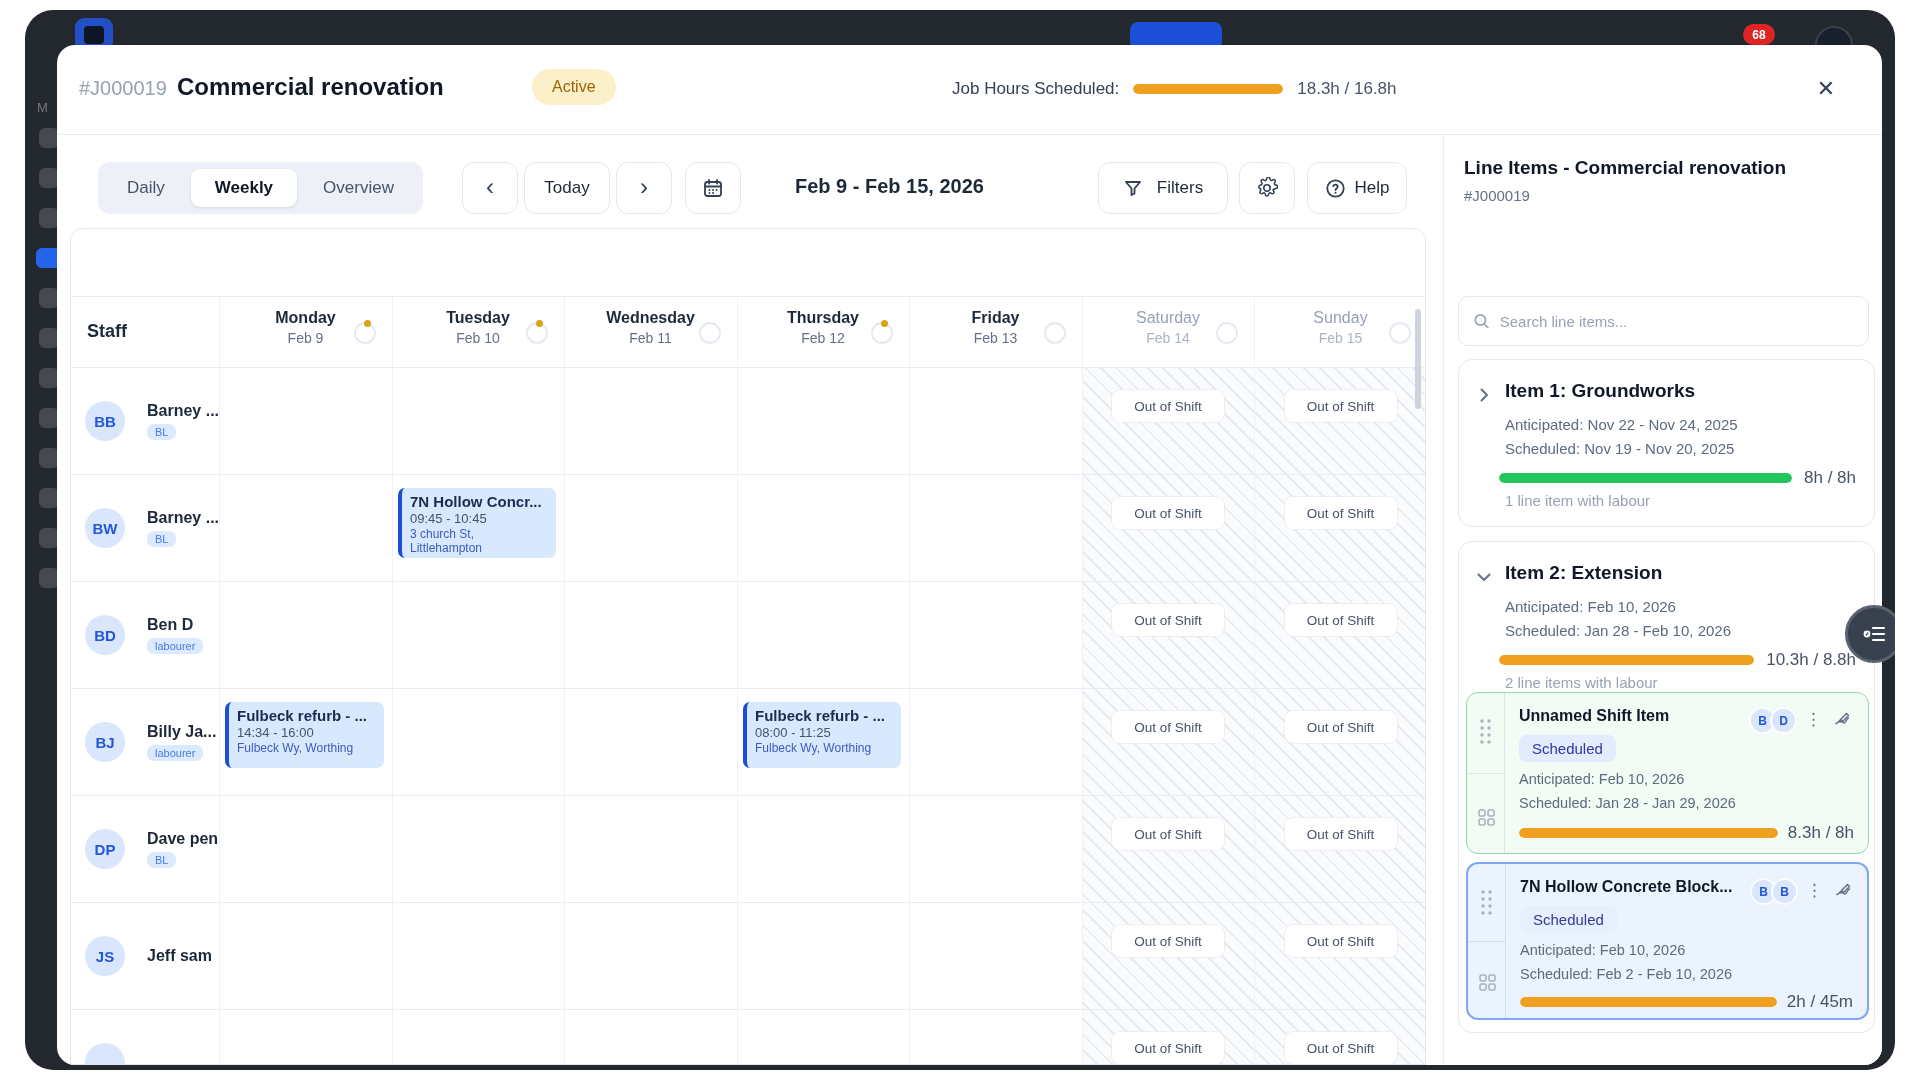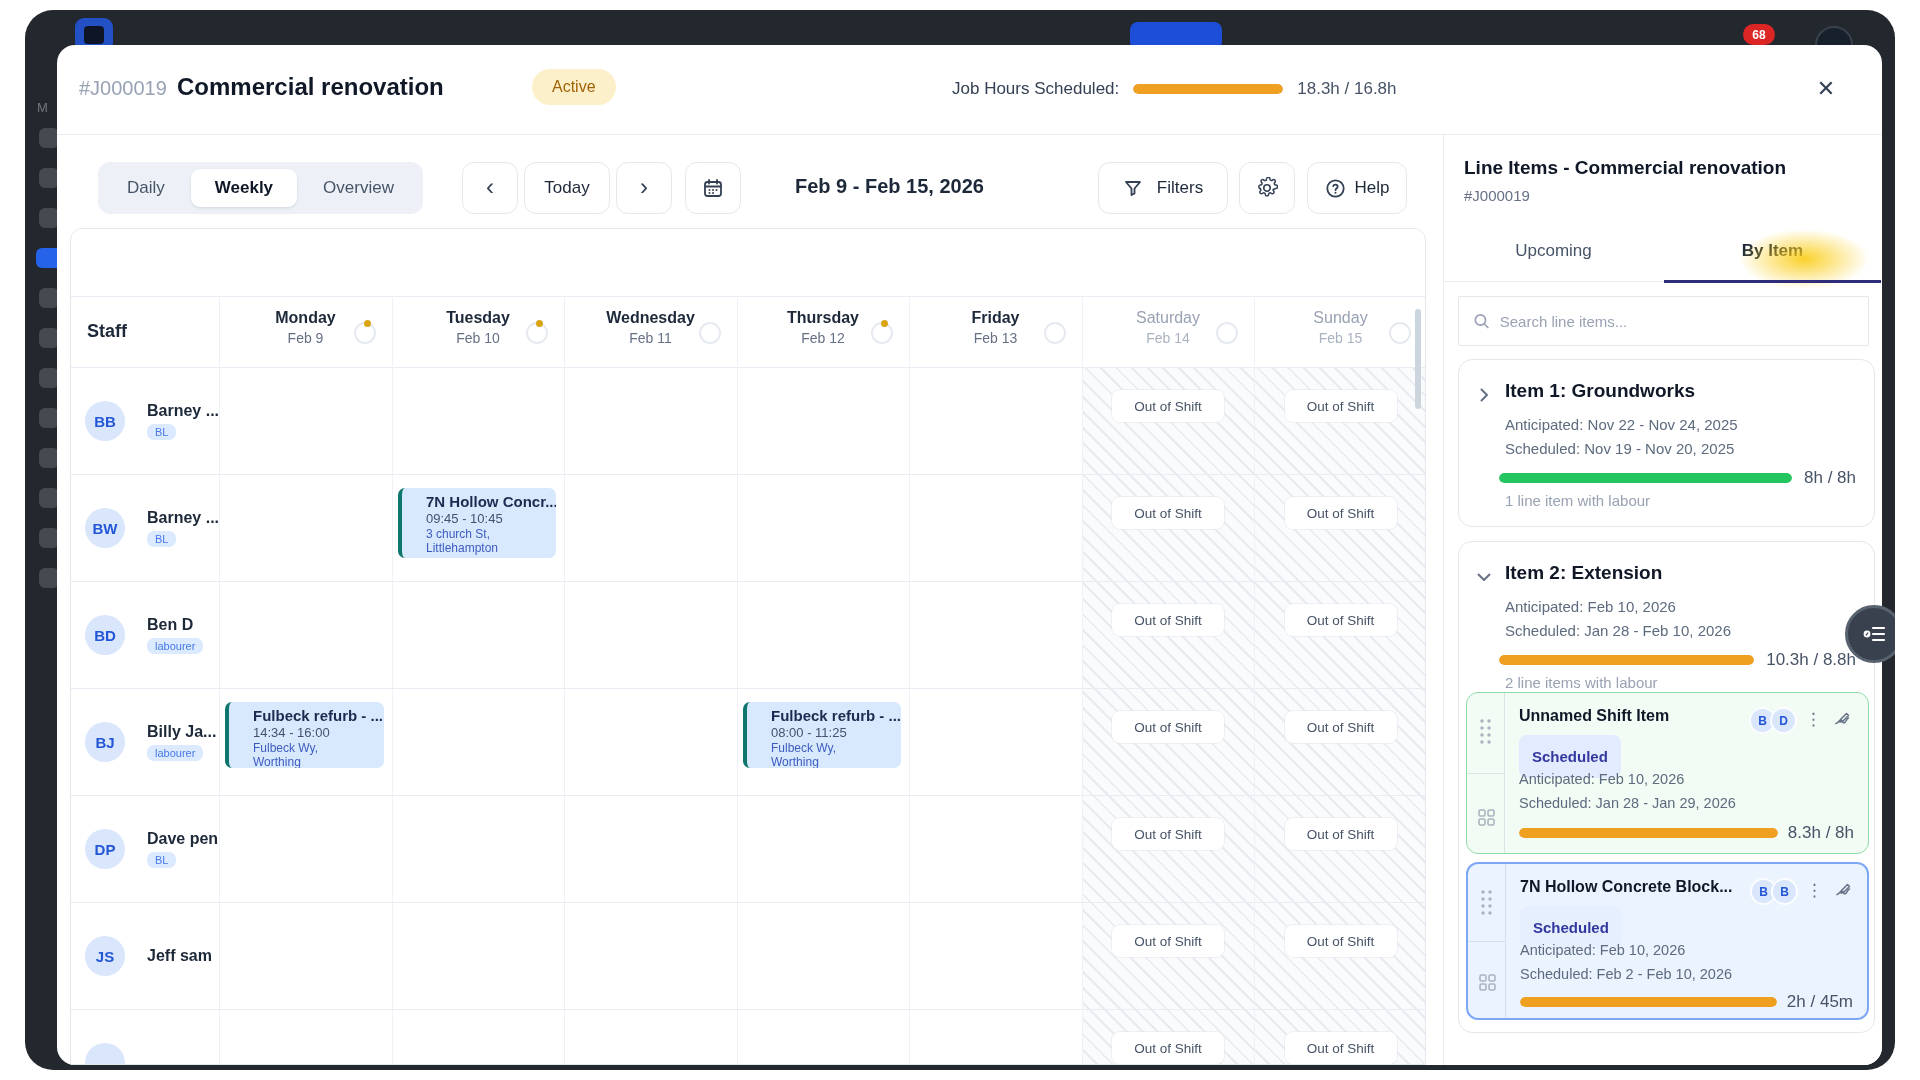--- a/index.html
+++ b/index.html
@@ -59,37 +59,37 @@
   .weekend-head { position:absolute; top:67px; height:72px; background:#f6f8fa; }
   .weekend-body { position:absolute; top:139px; height:698px;
       background:repeating-linear-gradient(45deg, rgba(148,163,184,.18) 0 2px, rgba(148,163,184,0) 2px 11px), #fafbfc; }
   .col-line { position:absolute; top:67px; bottom:0; width:1px; background:#eef1f5; }
   .grid-row { position:absolute; left:0; width:100%; height:107px; border-bottom:1px solid #e8edf3; }
   .staff-cell { position:absolute; left:0; top:0; width:148px; height:100%; display:flex; align-items:center; padding-left:14px; gap:22px; cursor:pointer; }
   .avatar { width:40px; height:40px; border-radius:50%; background:#d9e6fc; color:#2457d6; font-weight:bold; font-size:15px; display:flex; align-items:center; justify-content:center; flex-shrink:0; }
   .staff-name { font-size:16px; font-weight:600; color:#1d2939; white-space:nowrap; }
   .staff-badge { display:inline-block; margin-top:4px; background:#dbeafe; color:#4779e8; font-size:11px; padding:2px 8px; border-radius:7px; }
   .oos-chip { position:absolute; width:112px; height:32px; background:#ffffff; border-radius:8px; color:#475467; font-size:13.5px; display:flex; align-items:center; justify-content:center; box-shadow:0 0 0 1px rgba(228,231,236,.6); }
-  .event-card { position:absolute; background:#d8e8fd; border-left:4px solid #0f766e; border-radius:7px; padding:5px 24px 4px; cursor:pointer; overflow:hidden; }
+  .event-card { position:absolute; background:#d8e8fd; border-left:4px solid #1d4ed8; border-radius:7px; padding:5px 8px 4px; cursor:pointer; overflow:hidden; }
   .event-title { font-size:15px; font-weight:bold; color:#1d2b50; white-space:nowrap; }
   .event-time { font-size:13px; color:#44536b; margin-top:1px; }
   .event-loc { font-size:12px; color:#3d5cc0; margin-top:1px; line-height:1.2; }
   .v-scrollbar { position:absolute; right:4px; top:80px; width:6px; height:100px; border-radius:3px; background:#ccd4de; }
 
   
   .panel { position:absolute; left:1386px; top:90px; width:439px; height:930px; border-left:1px solid #e9edf2; background:#fff; }
   .panel-title { position:absolute; left:20px; top:22px; font-size:19px; font-weight:bold; color:#101828; }
   .panel-jobid { position:absolute; left:20px; top:52px; font-size:15px; color:#667085; }
   .panel-tabs { position:absolute; left:0; top:86px; width:100%; height:61px; border-bottom:1px solid #e9edf2; display:flex; }
   .panel-tab { flex:1; border:none; background:transparent; font-size:17px; color:#475467; cursor:pointer; position:relative; font-family:inherit; }
   .panel-tab.active { color:#1d2939; font-weight:600; }
   .tab-underline { position:absolute; left:220px; bottom:-2px; width:217px; height:3px; background:#2f2c79; }
   .tab-glow { position:absolute; left:295px; top:8px; width:130px; height:60px; border-radius:50%;
       background:radial-gradient(closest-side, rgba(250,204,21,.9), rgba(250,204,21,0)); pointer-events:none; }
-  .search-box { position:absolute; left:14px; top:161px; width:411px; height:50px; border:1px solid #e4e7ec; border-radius:2px; display:flex; align-items:center; padding:0 14px; gap:10px; background:#fff; }
+  .search-box { position:absolute; left:14px; top:161px; width:411px; height:50px; border:1px solid #e4e7ec; border-radius:10px; display:flex; align-items:center; padding:0 14px; gap:10px; background:#fff; }
   .search-box input { border:none; outline:none; font-size:15px; color:#344054; width:100%; font-family:inherit; }
   .search-box input::placeholder { color:#98a2b3; }
 
   .item-card { position:absolute; left:14px; width:417px; border:1px solid #e4e7ec; border-radius:14px; background:#fff; }
   .item-chevron { position:absolute; left:16px; top:26px; }
   .item-title { position:absolute; left:46px; top:20px; font-size:19px; font-weight:bold; color:#101828; }
   .item-meta { position:absolute; left:46px; font-size:15px; color:#5d6b7e; }
   .item-barrow { position:absolute; left:40px; right:18px; display:flex; align-items:center; gap:12px; }
   .pbar { flex:1; height:10px; border-radius:5px; background:#f2f4f7; overflow:hidden; }
   .pfill { height:100%; border-radius:5px; }
@@ -98,21 +98,21 @@
   .item-foot { position:absolute; left:46px; font-size:15px; color:#98a2b3; }
 
   .line-card { position:absolute; left:7px; width:403px; border-radius:12px; overflow:hidden; }
   .line-card.green { background:#f2fbf4; border:1px solid #8fdcA8; height:162px; }
   .line-card.blue { background:#eaf3fe; border:2px solid #7da7f5; height:158px; }
   .line-rail { position:absolute; left:0; top:0; width:38px; height:100%; border-right:1px solid rgba(148,163,184,.25); }
   .rail-div { position:absolute; left:0; top:50%; width:100%; height:1px; background:rgba(148,163,184,.25); }
   .drag-dots { position:absolute; left:12px; top:26px; width:13px; height:26px; }
   .grid-glyph { position:absolute; left:10px; bottom:22px; }
   .line-title { position:absolute; left:52px; top:14px; font-size:16px; font-weight:bold; color:#101828; max-width:220px; white-space:nowrap; overflow:hidden; }
-  .line-status { position:absolute; left:52px; top:42px; font-size:15px; font-weight:700; color:#32389d; background:rgba(224,231,255,.85); padding:13px 13px; border-radius:8px; }
+  .line-status { position:absolute; left:52px; top:42px; font-size:15px; font-weight:400; color:#32389d; background:rgba(224,231,255,.85); padding:5px 13px; border-radius:8px; }
   .line-card.blue .line-status { background:rgba(224,231,255,.35); }
   .line-meta { position:absolute; left:52px; font-size:14.5px; color:#5d6b7e; }
   .line-barrow { position:absolute; left:52px; right:14px; display:flex; align-items:center; gap:10px; }
   .mini-badges { position:absolute; left:288px; top:14px; display:flex; }
   .mini-badge { width:27px; height:27px; border-radius:50%; background:#d9e6fc; color:#2457d6; font-size:12px; font-weight:bold; display:flex; align-items:center; justify-content:center; border:2px solid rgba(255,255,255,.9); margin-left:-6px; }
   .kebab { position:absolute; left:338px; top:16px; font-size:17px; color:#667085; letter-spacing:0; cursor:pointer; background:none; border:none; }
   .pen-btn { position:absolute; left:366px; top:16px; background:none; border:none; cursor:pointer; }
 
   .floating-btn { position:absolute; left:1820px; top:595px; width:58px; height:58px; border-radius:50%; background:#39414f; border:3px solid #59626f; cursor:pointer; display:flex; align-items:center; justify-content:center; }
 </style>
@@ -360,26 +360,20 @@
             <div class="event-time">08:00 - 11:25</div>
             <div class="event-loc">Fulbeck Wy, Worthing</div>
           </div>
         </div>
       <div class="v-scrollbar"></div>
     </div>
 
     <div class="panel">
       <div class="panel-title">Line Items - Commercial renovation</div>
       <div class="panel-jobid">#J000019</div>
-      <div class="panel-tabs">
-        <button class="panel-tab">Upcoming</button>
-        <button class="panel-tab active">By Item</button>
-        <div class="tab-glow"></div>
-        <div class="tab-underline"></div>
-      </div>
       <div class="search-box">
         <svg width="18" height="18" viewBox="0 0 18 18">
             <circle cx="8" cy="8" r="5.5" fill="none" stroke="#98a2b3" stroke-width="1.8"></circle>
             <line x1="12.2" y1="12.2" x2="16" y2="16" stroke="#98a2b3" stroke-width="1.8" stroke-linecap="round"></line>
           </svg>
         <input type="text" placeholder="Search line items..." style="">
       </div>
       <div id="panel-items">
       <div class="item-card" style="top:224px;height:168px">
         <span class="item-chevron"><svg width="18" height="18" viewBox="0 0 18 18">

